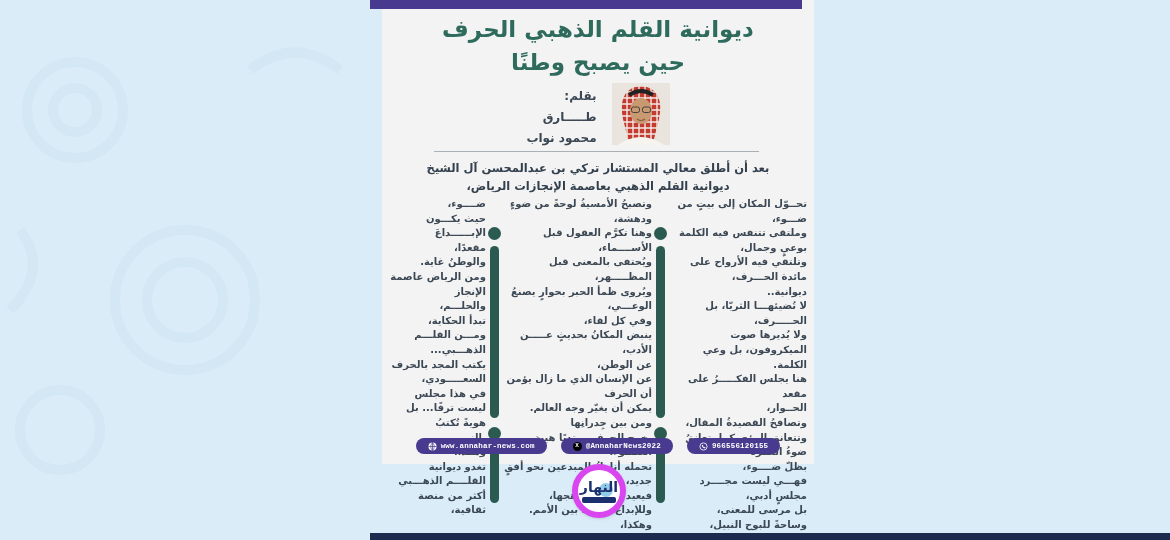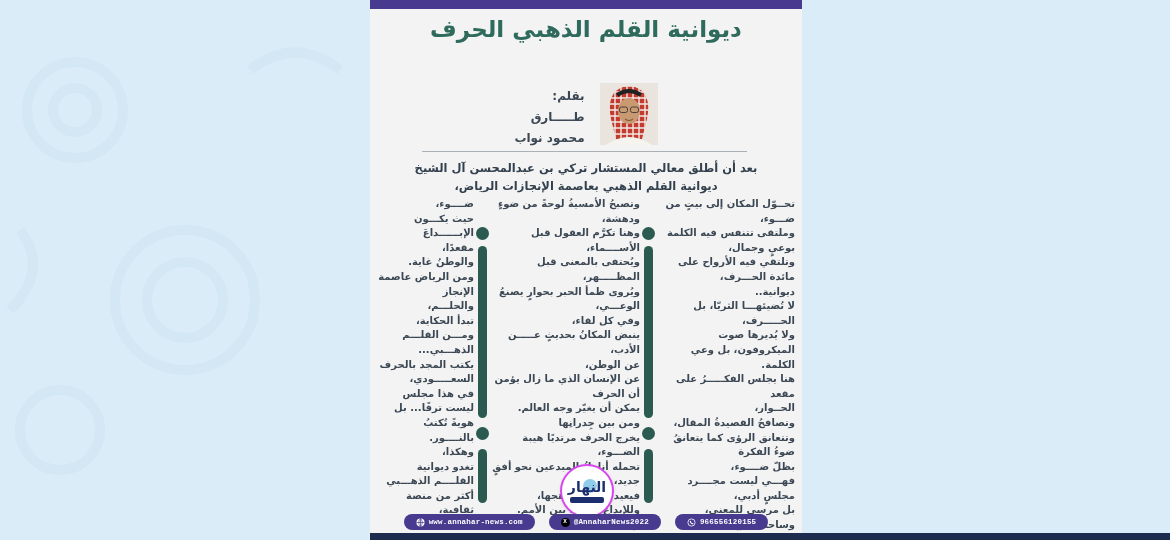--- a/index.html
+++ b/index.html
@@ -3,21 +3,21 @@
 <meta charset="utf-8">
 <style>
   :root{
     --bg_blue:#d9ecf8; --card_bg:#f4f3f4; --purple:#483a8f; --navy_bar:#1d2b4e;
     --teal_title:#2f6b5c; --divider_teal:#2b5a50; --text_dark:#3b4854; --logo_navy:#1b2f6e;
   }
   *{box-sizing:border-box;margin:0;padding:0;}
   body{margin:0;background:var(--bg_blue);font-family:"DejaVu Sans",sans-serif;}
   .stage{position:relative;width:1170px;height:540px;background:var(--bg_blue);overflow:hidden;}
   .deco{position:absolute;left:0;top:0;}
-  .card{position:absolute;left:370px;top:0;width:432px;height:540px;background:var(--card_bg);}
+  .card{position:absolute;left:382px;top:0;width:432px;height:464px;background:var(--card_bg);}
   .topbar{position:absolute;left:370px;top:0;width:432px;height:9px;background:var(--purple);z-index:3;}
   .bottombar{position:absolute;left:370px;bottom:0;width:800px;height:7px;background:var(--navy_bar);z-index:3;}
   .title{position:absolute;top:13px;left:0;right:0;text-align:center;color:var(--teal_title);
          font-weight:bold;font-size:23px;line-height:1.45;direction:rtl;}
   .byline-row{position:absolute;top:83px;left:0;right:0;display:flex;justify-content:center;
               align-items:flex-start;gap:15px;}
   .byline-text{text-align:right;direction:rtl;font-size:12px;font-weight:bold;color:var(--text_dark);
                line-height:1.75;padding-top:3px;}
   .photo{width:58px;height:62px;display:block;}
   .rule{position:absolute;top:151px;left:52px;right:55px;border-top:1px solid #a9b0b6;}
@@ -29,21 +29,21 @@
   .col-right{width:139px;}
   .col-middle{width:150px;}
   .col-left{flex:1;}
   .divider{width:16px;display:flex;flex-direction:column;align-items:center;padding-top:30px;flex:none;}
   .divider .dot{width:13px;height:13px;border-radius:50%;background:var(--divider_teal);flex:none;}
   .divider .bar{width:9px;border-radius:5px;background:var(--divider_teal);flex:none;}
   .divider .bar.long{height:172px;margin:6px 0 9px;}
   .divider .bar.short{height:54px;margin-top:9px;}
   .logo{position:absolute;left:190px;top:464px;width:54px;height:54px;z-index:2;}
   .logo-circle{position:relative;width:54px;height:54px;border-radius:50%;background:#fff;
-               border:2px solid #d946ef;box-shadow:0 1px 3px rgba(0,0,0,.12);
+               border:6px solid #d946ef;box-shadow:0 1px 3px rgba(0,0,0,.12);
                display:flex;flex-direction:column;align-items:center;justify-content:center;}
   .logo-globe{position:absolute;top:13px;left:21px;width:14px;height:14px;border-radius:50%;
               background:#7fc3e8;opacity:.85;}
   .logo-word{position:relative;color:var(--logo_navy);font-weight:bold;font-size:14px;direction:rtl;z-index:1;}
   .logo-ribbon{position:relative;margin-top:2px;width:34px;height:6px;background:var(--logo_navy);
                border-radius:2px;z-index:1;}
   .footer{position:absolute;left:0;right:0;bottom:10px;display:flex;justify-content:center;gap:14px;z-index:2;}
   .pill{background:var(--purple);color:#fff;border-radius:9px;height:16px;display:flex;align-items:center;
         gap:4px;padding:0 12px;font-size:7.5px;font-weight:bold;letter-spacing:.2px;cursor:pointer;font-family:Liberation Mono, monospace;}
   .icon{display:inline-flex;align-items:center;justify-content:center;flex:none;}
@@ -64,20 +64,21 @@
       <circle cx="60" cy="430" r="40"></circle>
       <path d="M250 70 q45 -35 90 0"></path>
       <path d="M20 230 q30 40 -10 80"></path>
     </g>
   </svg>
 
   <div class="card">
 
     <div class="title">
       <div>ديوانية القلم الذهبي الحرف</div>
+      <div>حين يصبح وطنًا</div>
     </div>
 
     <div class="byline-row">
       <div class="byline-text">
         <div>بقلم:</div>
         <div>طـــــارق</div>
         <div>محمود نواب</div>
       </div>
       <svg class="photo" viewBox="0 0 58 62" aria-hidden="true">
         <defs>

